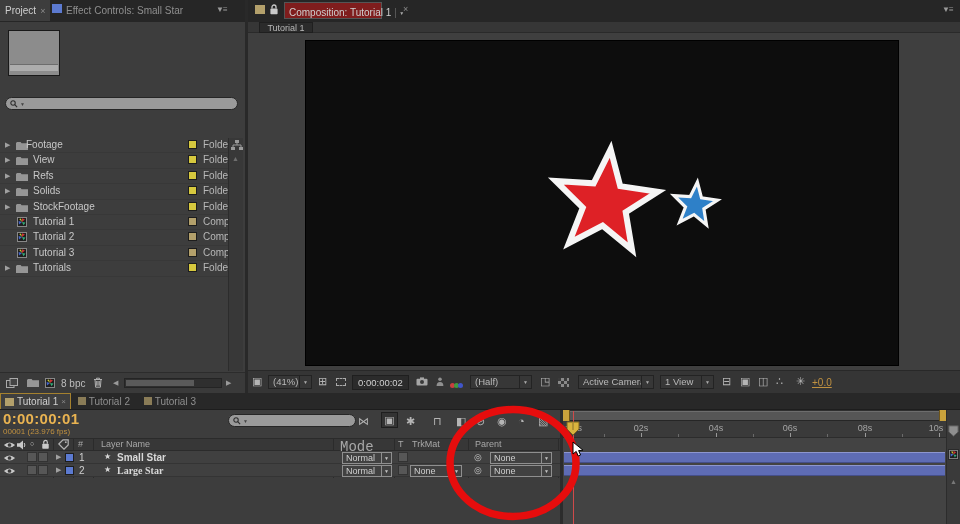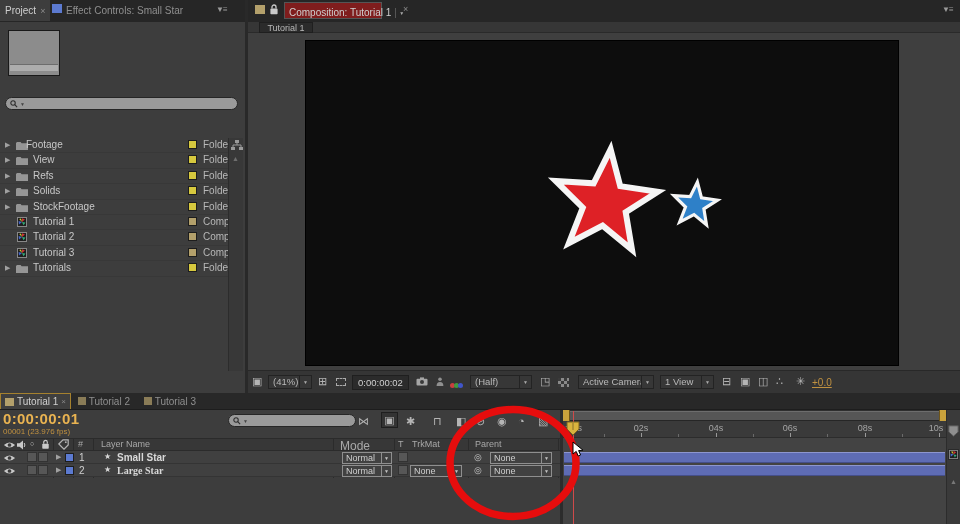--- a/index.html
+++ b/index.html
@@ -225,20 +225,40 @@
     </div>
   </div>
 
   <div class="abs" style="left:228px;top:138px;width:15px;height:233px;background:#383838;border-left:1px solid #2c2c2c;box-sizing:border-box;">
     <svg class="abs" style="left:2px;top:2px;width:12px;height:10px;">
         <use href="#i-flow"></use>
       </svg>
     <span class="abs" style="left:3px;top:17px;font-size:7px;color:#6e6e6e;">▲</span>
   </div>
 
+  <div class="abs" style="left:0;top:372px;width:245px;height:21px;background:#3a3a3a;border-top:1px solid #2c2c2c;box-sizing:border-box;">
+    <svg class="abs" style="left:6px;top:5px;width:12px;height:10px;">
+        <use href="#i-interp"></use>
+      </svg>
+    <svg class="abs" style="left:27px;top:5px;width:12px;height:10px;">
+        <use href="#i-folder"></use>
+      </svg>
+    <svg class="abs" style="left:45px;top:5px;width:10px;height:10px;">
+        <use href="#i-comp"></use>
+      </svg>
+    <span class="abs txt" style="left:61px;top:5px;color:#bdbdbd;">8 bpc</span>
+    <svg class="abs" style="left:93px;top:4px;width:10px;height:11px;">
+        <use href="#i-trash"></use>
+      </svg>
+    <span class="abs" style="left:113px;top:6px;font-size:7px;color:#9a9a9a;">◀</span>
+    <div class="abs" style="left:124px;top:5px;width:98px;height:10px;background:#2f2f2f;border:1px solid #242424;box-sizing:border-box;">
+      <div class="abs" style="left:1px;top:1px;width:68px;height:6px;background:#5a5a5a;"></div>
+    </div>
+    <span class="abs" style="left:226px;top:6px;font-size:7px;color:#9a9a9a;">▶</span>
+  </div>
 
   <div class="abs" style="left:245px;top:0;width:3px;height:393px;background:#292929;"></div>
 
   <div class="abs tabbar" style="left:248px;top:0;width:712px;height:22px;">
     <div class="abs" style="left: 7px; top: 5px; width: 10px; height: 9px; background: rgb(179, 160, 107);"></div>
     <svg class="abs" style="left:21px;top:4px;width:10px;height:11px;">
         <use href="#i-lock"></use>
       </svg>
     <div class="abs" style="left:36px;top:2px;width:98px;height:17px;background:#7f1d1d;border:1px solid #555;display:flex;align-items:flex-end;box-sizing:border-box;">
       <span class="txt" style="flex:1;padding:0 4px;color:#cfcfcf;">Composition: Tutorial 1</span>
@@ -350,21 +370,21 @@
       </svg>
     <span class="abs" style="left:30px;top:1px;font-size:7px;color:#c9c9c9;">○</span>
     <svg class="abs" style="left:41px;top:0px;width:9px;height:11px;">
         <use href="#i-lock"></use>
       </svg>
     <svg class="abs" style="left:58px;top:0px;width:11px;height:11px;">
         <use href="#i-tag"></use>
       </svg>
     <span class="abs txt" style="left:78px;top:0px;color:#a8a8a8;font-size:9px;">#</span>
     <span class="abs txt" style="left:101px;top:0px;color:#a8a8a8;font-size:9px;">Layer Name</span>
-    <span class="abs txt" style="left:340px;top:0px;color:#a8a8a8;font-size:12px;">Mode</span>
+    <span class="abs txt" style="left:340px;top:0px;color:#a8a8a8;font-size:14px;font-family:Liberation Mono, monospace;">Mode</span>
     <span class="abs txt" style="left:398px;top:0px;color:#a8a8a8;font-size:9px;">T</span>
     <span class="abs txt" style="left:412px;top:0px;color:#a8a8a8;font-size:9px;">TrkMat</span>
     <span class="abs txt" style="left:475px;top:0px;color:#a8a8a8;font-size:9px;">Parent</span>
   </div>
 
   <div class="abs colsep" style="left:53px;top:438px;height:40px;"></div>
   <div class="abs colsep" style="left:73px;top:438px;height:40px;"></div>
   <div class="abs colsep" style="left:93px;top:438px;height:40px;"></div>
   <div class="abs colsep" style="left:333px;top:438px;height:40px;"></div>
   <div class="abs colsep" style="left:394px;top:438px;height:40px;"></div>

